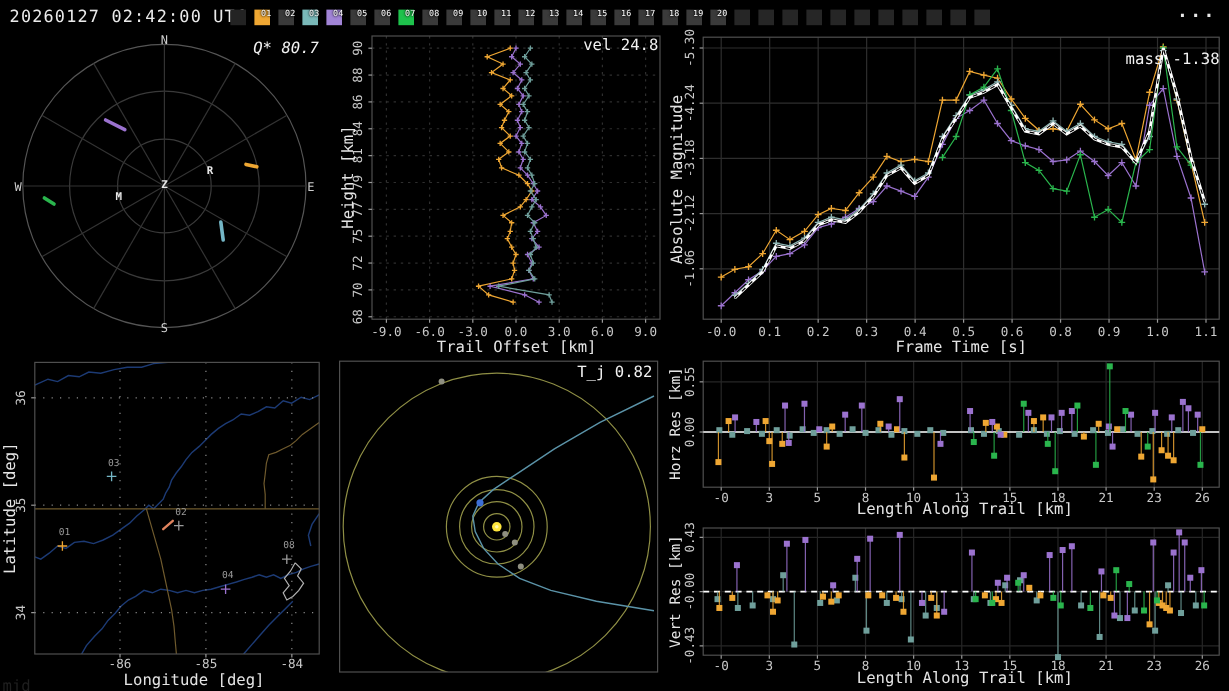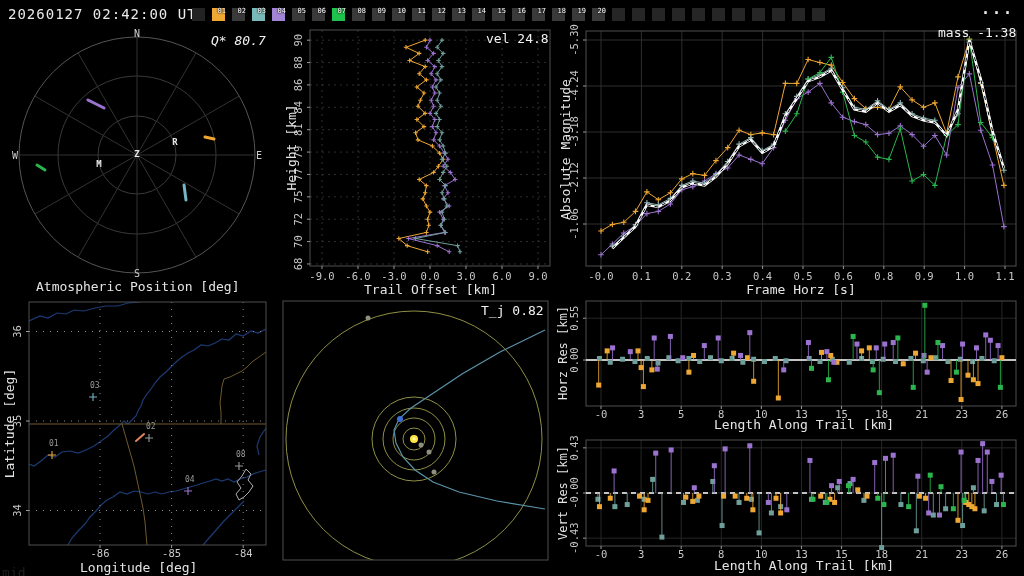--- a/index.html
+++ b/index.html
@@ -940,32 +940,31 @@
         <line x1="953.347" y1="493" x2="953.347" y2="508.75" stroke="#2ab54d" stroke-width="1" opacity="0.85"></line>
         <rect x="950.847" y="506.25" width="5" height="5" fill="#2ab54d"></rect>
         <line x1="964.1410000000001" y1="493" x2="964.1410000000001" y2="500.35" stroke="#2ab54d" stroke-width="1" opacity="0.85"></line>
         <rect x="961.6410000000001" y="497.85" width="5" height="5" fill="#2ab54d"></rect>
         <line x1="1003.462" y1="493" x2="1003.462" y2="504.55" stroke="#2ab54d" stroke-width="1" opacity="0.85"></line>
         <rect x="1000.962" y="502.05" width="5" height="5" fill="#2ab54d"></rect>
       </g>
     </svg>
 
   <div class="stat" style="left:211px;top:33px;font-style:italic;">Q* 80.7</div>
-  <div class="axis-title" style="left:36px;top:279px;width:203px;">Atmospheric Position [deg]</div>
 
   <div class="stat" style="left:486px;top:31px;">vel 24.8</div>
   <div class="axis-title rot" style="left:231px;top:140px;width:120px;">Height [km]</div>
   <div class="axis-title" style="left:364px;top:282px;width:133px;text-align:right;">Trail Offset [km]</div>
 
-  <div class="stat" style="left:938px;top:25px;">mass -1.38</div>
+  <div class="stat" style="left:938px;top:42px;">mass -1.38</div>
   <div class="axis-title rot" style="left:485px;top:142px;width:160px;">Absolute Magnitude</div>
-  <div class="axis-title" style="left:746px;top:282px;width:110px;">Frame Horz [s]</div>
+  <div class="axis-title" style="left:746px;top:282px;width:110px;">Frame Time [s]</div>
 
   <div class="axis-title rot" style="left:-51px;top:416px;width:120px;">Latitude [deg]</div>
-  <div class="axis-title" style="left:80px;top:560px;width:117px;">Longitude [deg]</div>
+  <div class="axis-title" style="left:103px;top:560px;width:117px;">Longitude [deg]</div>
 
   <div class="stat" style="left:481px;top:303px;">T_j 0.82</div>
 
   <div class="axis-title rot" style="left:503px;top:346px;width:120px;font-size:12px;">Horz Res [km]</div>
   <div class="axis-title" style="left:714px;top:417px;width:172px;">Length Along Trail [km]</div>
 
   <div class="axis-title rot" style="left:503px;top:486px;width:120px;font-size:12px;">Vert Res [km]</div>
   <div class="axis-title" style="left:714px;top:558px;width:172px;">Length Along Trail [km]</div>
 
   <div id="watermark">mjd</div>

